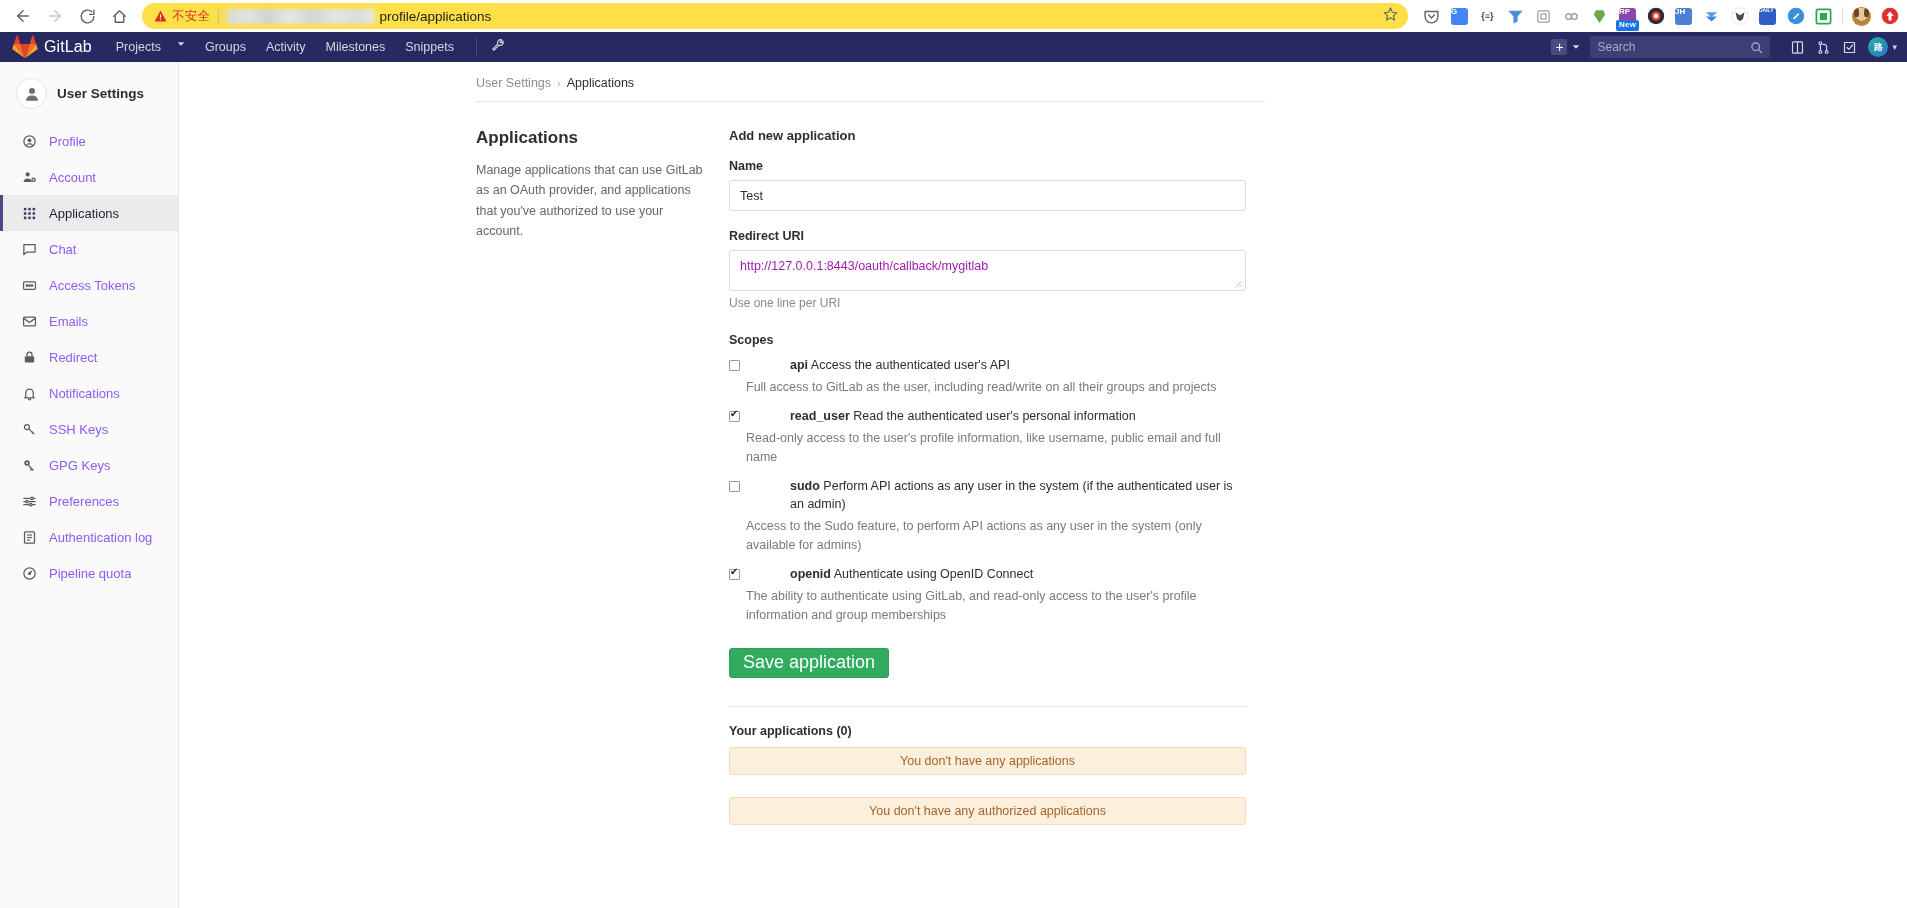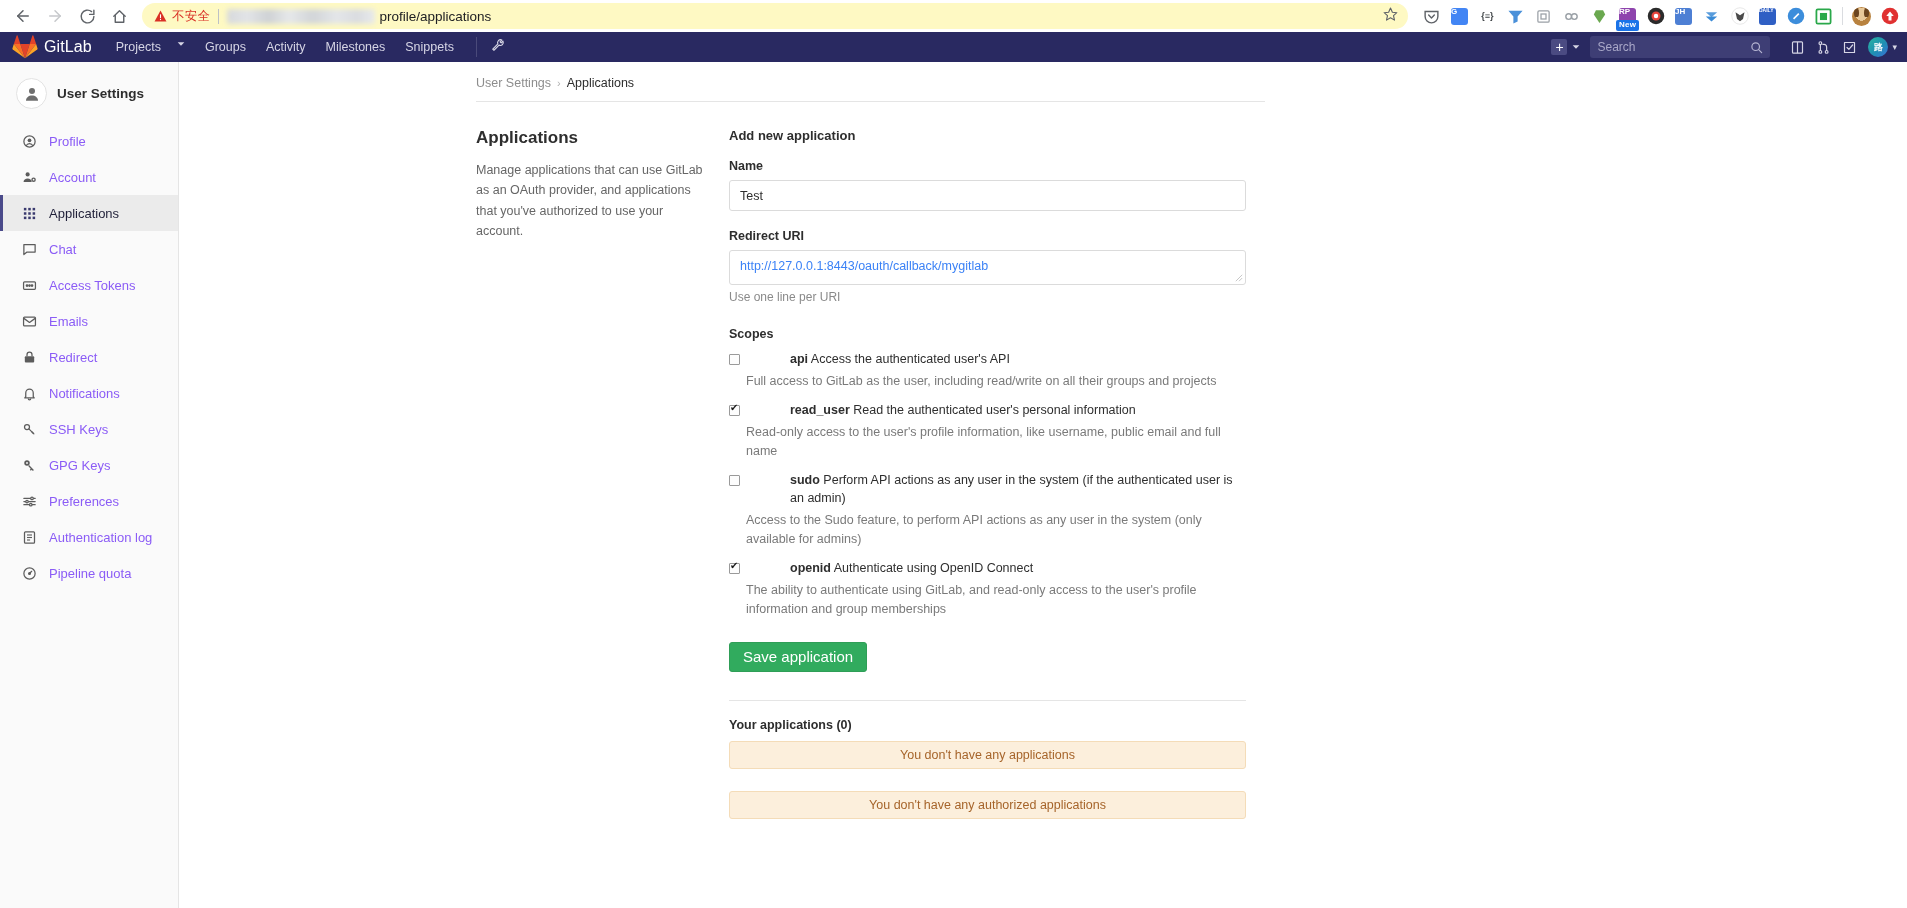--- a/index.html
+++ b/index.html
@@ -24,21 +24,21 @@
     display: flex; align-items: center; justify-content: center;
     color: #5f6368;
     flex: 0 0 auto;
   }
   .nav-btn.disabled { color: #c6c8cb; }
   .nav-btn svg { display: block; }
 
   .omnibox {
     flex: 1 1 auto;
     height: 26px;
-    background: #fef9c3;
+    background: #fde047;
     border-radius: 13px;
     display: flex;
     align-items: center;
     margin: 0 8px 0 6px;
     padding: 0 12px 0 12px;
     min-width: 0;
     position: relative;
   }
   .warn-tri {
     width: 13px; height: 12px;
@@ -262,23 +262,23 @@
   .text-input {
     width: 517px; height: 31px;
     border: 1px solid #dbdbdb; border-radius: 3px;
     font-size: 12.5px; color: #2e2e2e;
     padding: 0 10px;
     background: #fff;
     display: flex; align-items: center;
     margin-bottom: 18px;
   }
   .textarea-box {
-    width: 517px; height: 35px;
+    width: 517px; height: 41px;
     border: 1px solid #dbdbdb; border-radius: 3px;
-    font-size: 12.5px; color: #3b82f6;
+    font-size: 12.5px; color: #a21caf;
     padding: 8px 10px;
     background: #fff;
     position: relative;
     margin-bottom: 5px;
   }
   .resize-grip {
     position: absolute; right: 2px; bottom: 2px;
     width: 8px; height: 8px;
     color: #b9b9b9;
   }
@@ -315,21 +315,21 @@
     font-size: 12.5px; color: #7a7a7a;
     line-height: 1.52;
     margin: 1px 0 10px 17px;
     max-width: 500px;
   }
 
   .btn-save {
     display: inline-flex; align-items: center; justify-content: center;
     height: 30px; padding: 0 13px;
     background: #31ab5e; color: #fff;
-    font-size: 15px; border-radius: 3px;
+    font-size: 18px; border-radius: 3px;
     margin-top: 13px; margin-bottom: 28px;
     border: 1px solid #2f9e57;
   }
 
   .hr2 { height: 1px; background: #e5e5e5; width: 517px; margin-bottom: 17px; }
 
   .list-head {
     font-size: 12.5px; color: #2e2e2e; font-weight: bold;
     margin-bottom: 9px;
   }

